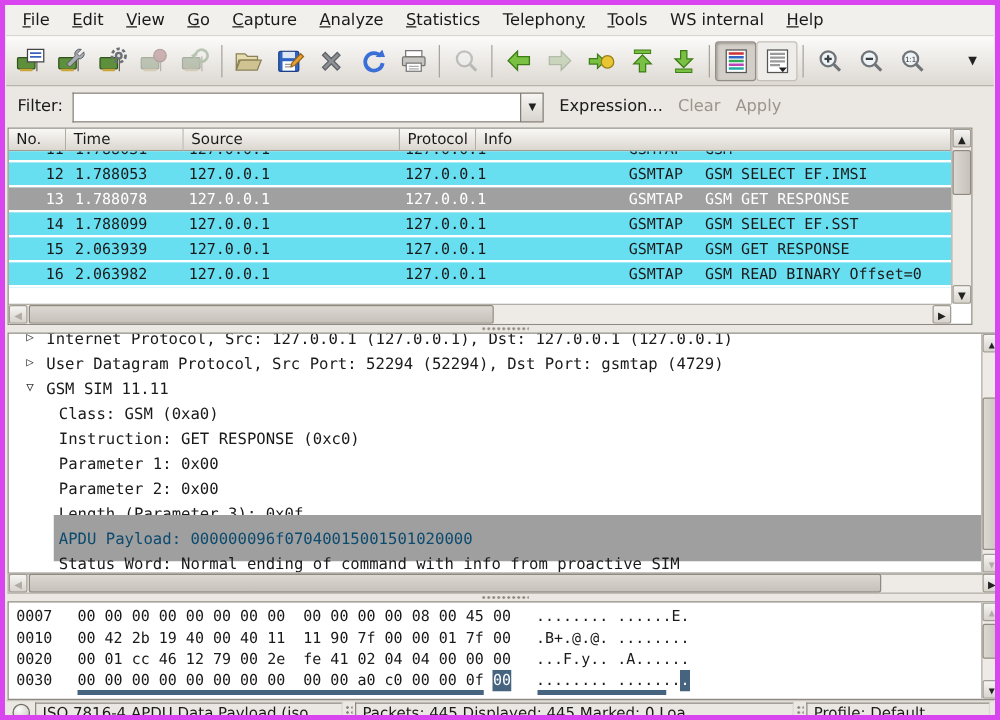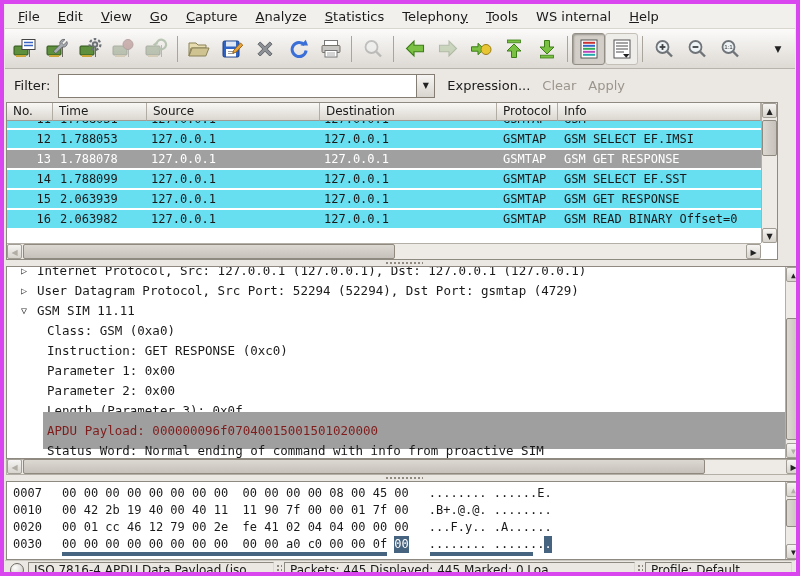--- a/index.html
+++ b/index.html
@@ -73,21 +73,21 @@
     background:#fff; border:1px solid #8f8a81; overflow:hidden;
     font-family:"DejaVu Sans Mono","Liberation Mono",monospace; font-size:12.5px; }
   .d-body { position:absolute; left:0; top:0; right:16px; bottom:0; overflow:hidden; }
   .d-partial { height:13px; overflow:hidden; }
   .d-partial .d-row { margin-top:-7px; }
   .d-row { display:flex; align-items:center; height:20px; white-space:pre; }
   .d-exp { width:18px; text-align:center; font-size:10px; color:#333; flex:none; }
   .d-ind0 { width:8px; flex:none; }
   .d-ind1 { width:36px; flex:none; }
   .d-text { padding:11px 4px; }
-  .d-row.selected .d-text { background:#9f9f9f; color:#7f1d1d; flex:1; }
+  .d-row.selected .d-text { background:#9f9f9f; color:#0c4a6e; flex:1; }
   .dhscroll { position:absolute; left:2px; top:455px; width:796px; height:16px;
     background:#eeeae5; border:1px solid #b3afa7; }
   
   .hexpane { position:absolute; left:2px; top:477px; width:796px; height:79px;
     background:#fff; border:1px solid #8f8a81; overflow:hidden;
     font-family:"DejaVu Sans Mono","Liberation Mono",monospace; font-size:12px; }
   .hx-body { position:absolute; left:0; top:0; right:16px; bottom:0; overflow:hidden; padding-top:3px; }
   .hx-row { display:flex; height:17px; line-height:17px; white-space:pre; }
   .hx-off { width:55px; padding-left:6px; flex:none; }
   .hx-ascii { margin-left:20px; }
@@ -300,21 +300,20 @@
     <span class="flink">Expression...</span>
     <span class="flink gray">Clear</span>
     <span class="flink gray">Apply</span>
   </div>
 
   <div class="plist">
     <div class="pl-head">
         <div class="pl-hcell" style="width: 46px;">No.</div>
         <div class="pl-hcell" style="width: 94px;">Time</div>
         <div class="pl-hcell" style="width: 173px;">Source</div>
-        <div class="pl-hcell" style="width: 177px;">Destination</div>
         <div class="pl-hcell" style="width: 61px;">Protocol</div>
         <div class="pl-hcell fill">Info</div>
       </div>
     <div class="pl-body">
         <div class="p-partial">
           <div class="p-row"><div class="pc" style="width: 46px; text-align: right; padding-right: 2px;">11</div><div class="pc" style="width: 94px; padding-left: 7px;">1.788031</div><div class="pc" style="width: 173px; padding-left: 4px;">127.0.0.1</div><div class="pc" style="width: 177px; padding-left: 4px;">127.0.0.1</div><div class="pc" style="width: 61px; padding-left: 6px;">GSMTAP</div><div class="pc" style="flex: 1 1 0%; padding-left: 6px;">GSM</div></div>
         </div>
         <div class="p-row"><div class="pc" style="width: 46px; text-align: right; padding-right: 2px;">12</div><div class="pc" style="width: 94px; padding-left: 7px;">1.788053</div><div class="pc" style="width: 173px; padding-left: 4px;">127.0.0.1</div><div class="pc" style="width: 177px; padding-left: 4px;">127.0.0.1</div><div class="pc" style="width: 61px; padding-left: 6px;">GSMTAP</div><div class="pc" style="flex: 1 1 0%; padding-left: 6px;">GSM SELECT EF.IMSI</div></div>
         <div class="p-row selected"><div class="pc" style="width: 46px; text-align: right; padding-right: 2px;">13</div><div class="pc" style="width: 94px; padding-left: 7px;">1.788078</div><div class="pc" style="width: 173px; padding-left: 4px;">127.0.0.1</div><div class="pc" style="width: 177px; padding-left: 4px;">127.0.0.1</div><div class="pc" style="width: 61px; padding-left: 6px;">GSMTAP</div><div class="pc" style="flex: 1 1 0%; padding-left: 6px;">GSM GET RESPONSE</div></div>
         <div class="p-row"><div class="pc" style="width: 46px; text-align: right; padding-right: 2px;">14</div><div class="pc" style="width: 94px; padding-left: 7px;">1.788099</div><div class="pc" style="width: 173px; padding-left: 4px;">127.0.0.1</div><div class="pc" style="width: 177px; padding-left: 4px;">127.0.0.1</div><div class="pc" style="width: 61px; padding-left: 6px;">GSMTAP</div><div class="pc" style="flex: 1 1 0%; padding-left: 6px;">GSM SELECT EF.SST</div></div>

